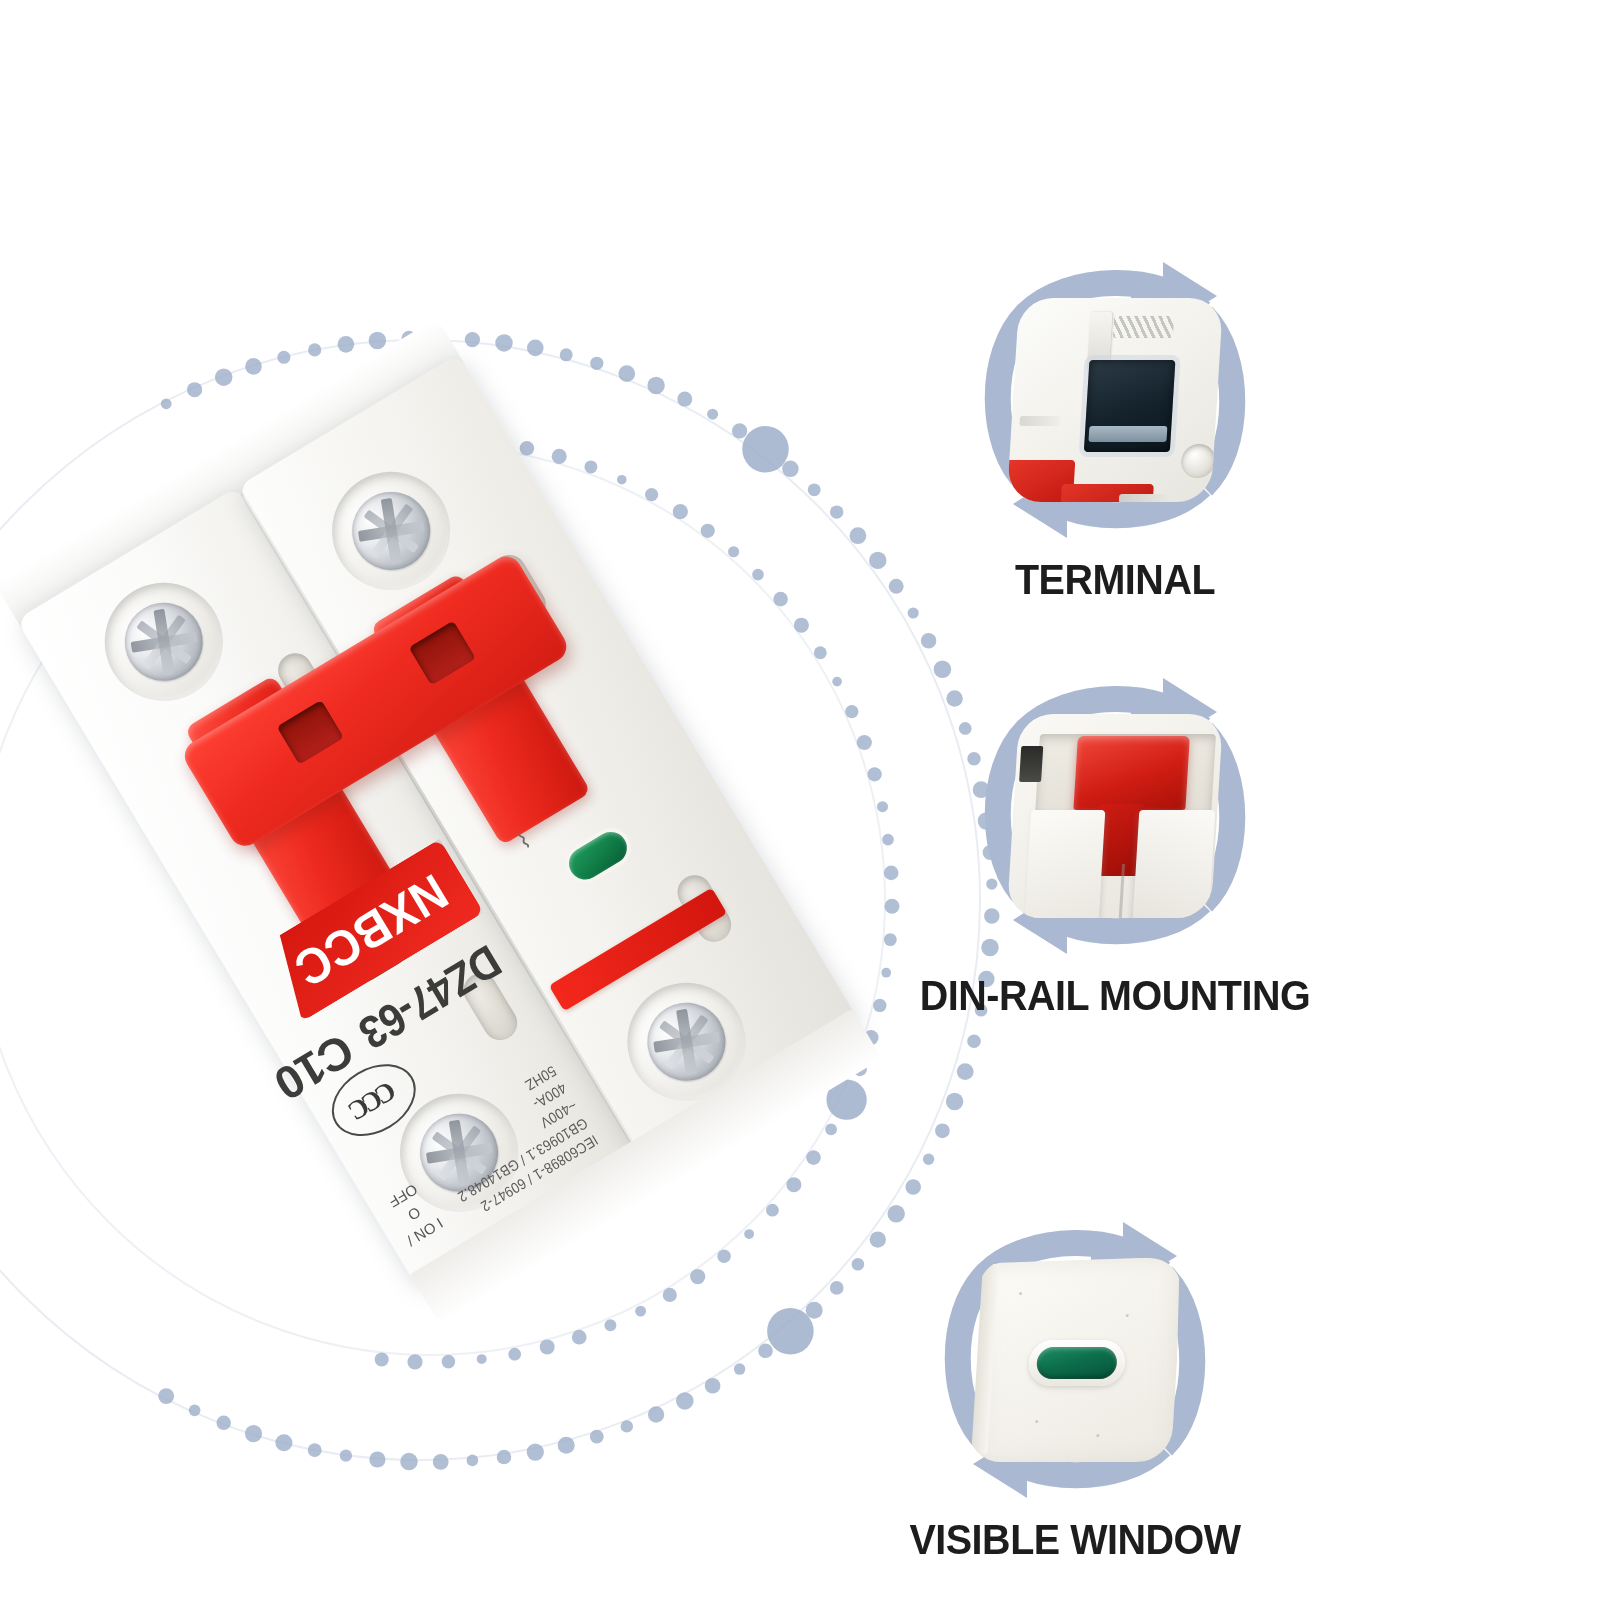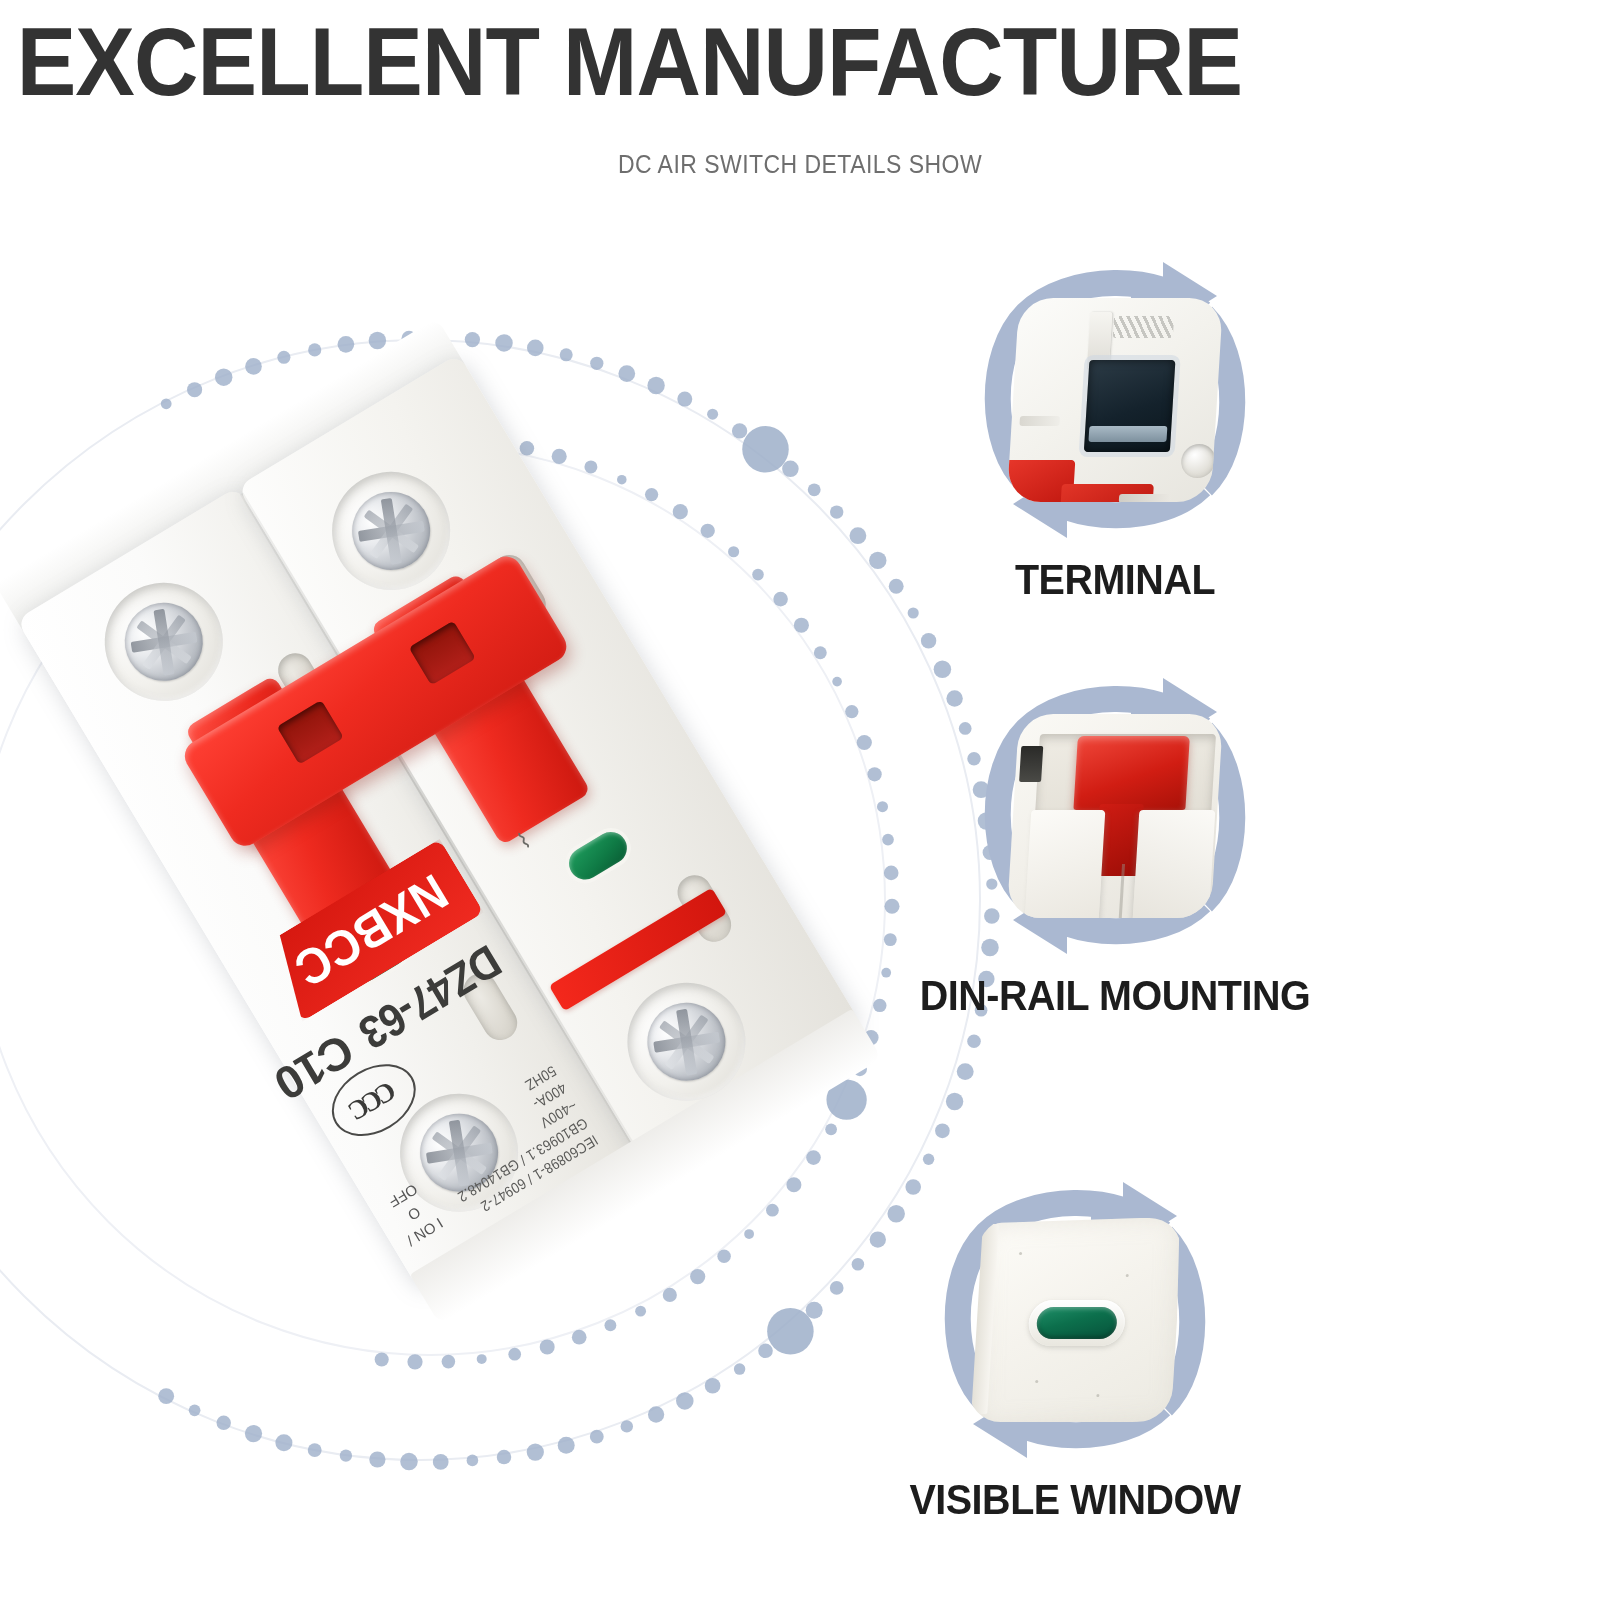--- a/index.html
+++ b/index.html
@@ -345,24 +345,20 @@
     background:linear-gradient(165deg,#1f8f68 0%,#0c6f4c 45%,#07513a 100%);
     box-shadow:inset 0 2px 4px rgba(255,255,255,0.3), inset 0 -2px 5px rgba(0,0,0,0.35);
   }
   .w-speck { position:absolute; width:3px; height:3px; border-radius:50%; background:rgba(170,167,158,0.55); }
 </style>
 </head>
 <body>
 
 <div id="page">
 
-  <div class="header">
-    <div class="title">EXCELLENT MANUFACTURE</div>
-    <div class="subtitle">DC AIR SWITCH DETAILS SHOW</div>
-  </div>
 
   <svg class="rings" viewBox="0 0 1600 1600" xmlns="http://www.w3.org/2000/svg">
     <defs>
       <g id="ringdots"></g>
     </defs>
 
     <circle cx="420" cy="900" r="560" fill="none" stroke="#e9ecf2" stroke-width="2"></circle>
     <circle cx="430" cy="900" r="455" fill="none" stroke="#eef0f5" stroke-width="2"></circle>
     <g id="dot-ring-outer">
         <circle cx="166.2" cy="403.8" r="5.3999999999999995" fill="#9eafc9" opacity="0.8"></circle>
@@ -617,21 +613,21 @@
           <div class="d-clip"></div>
           <div class="d-clip-stem"></div>
           <div class="d-jaw-l"></div>
           <div class="d-jaw-r"></div>
           <div class="d-seam"></div>
         </div>
       </div>
       <div class="feature-label">DIN-RAIL MOUNTING</div>
     </div>
 
-    <div class="feature" style="position:absolute; left:-40px; top:920px;">
+    <div class="feature" style="position:absolute; left:-40px; top:960px;">
       <div class="feature-icon-wrap">
         <svg class="arrow-frame" viewBox="0 0 300 300" xmlns="http://www.w3.org/2000/svg">
           <path d="M62 232 C 24 196 22 104 62 64 C 102 24 196 22 236 62" fill="none" stroke="#aab8d1" stroke-width="26" stroke-linecap="butt"></path>
           <path d="M238 236 C 276 200 278 106 238 66" fill="none" stroke="#aab8d1" stroke-width="26" stroke-linecap="butt"></path>
           <path d="M66 236 C 104 274 196 276 236 236" fill="none" stroke="#aab8d1" stroke-width="26" stroke-linecap="butt"></path>
           <polygon points="198,12 252,46 198,80 198,58 166,58 166,34 198,34" fill="#aab8d1"></polygon>
           <polygon points="102,288 48,254 102,220 102,242 134,242 134,266 102,266" fill="#aab8d1"></polygon>
         </svg>
         <div class="photo-window">
           <div class="w-panel"></div>

